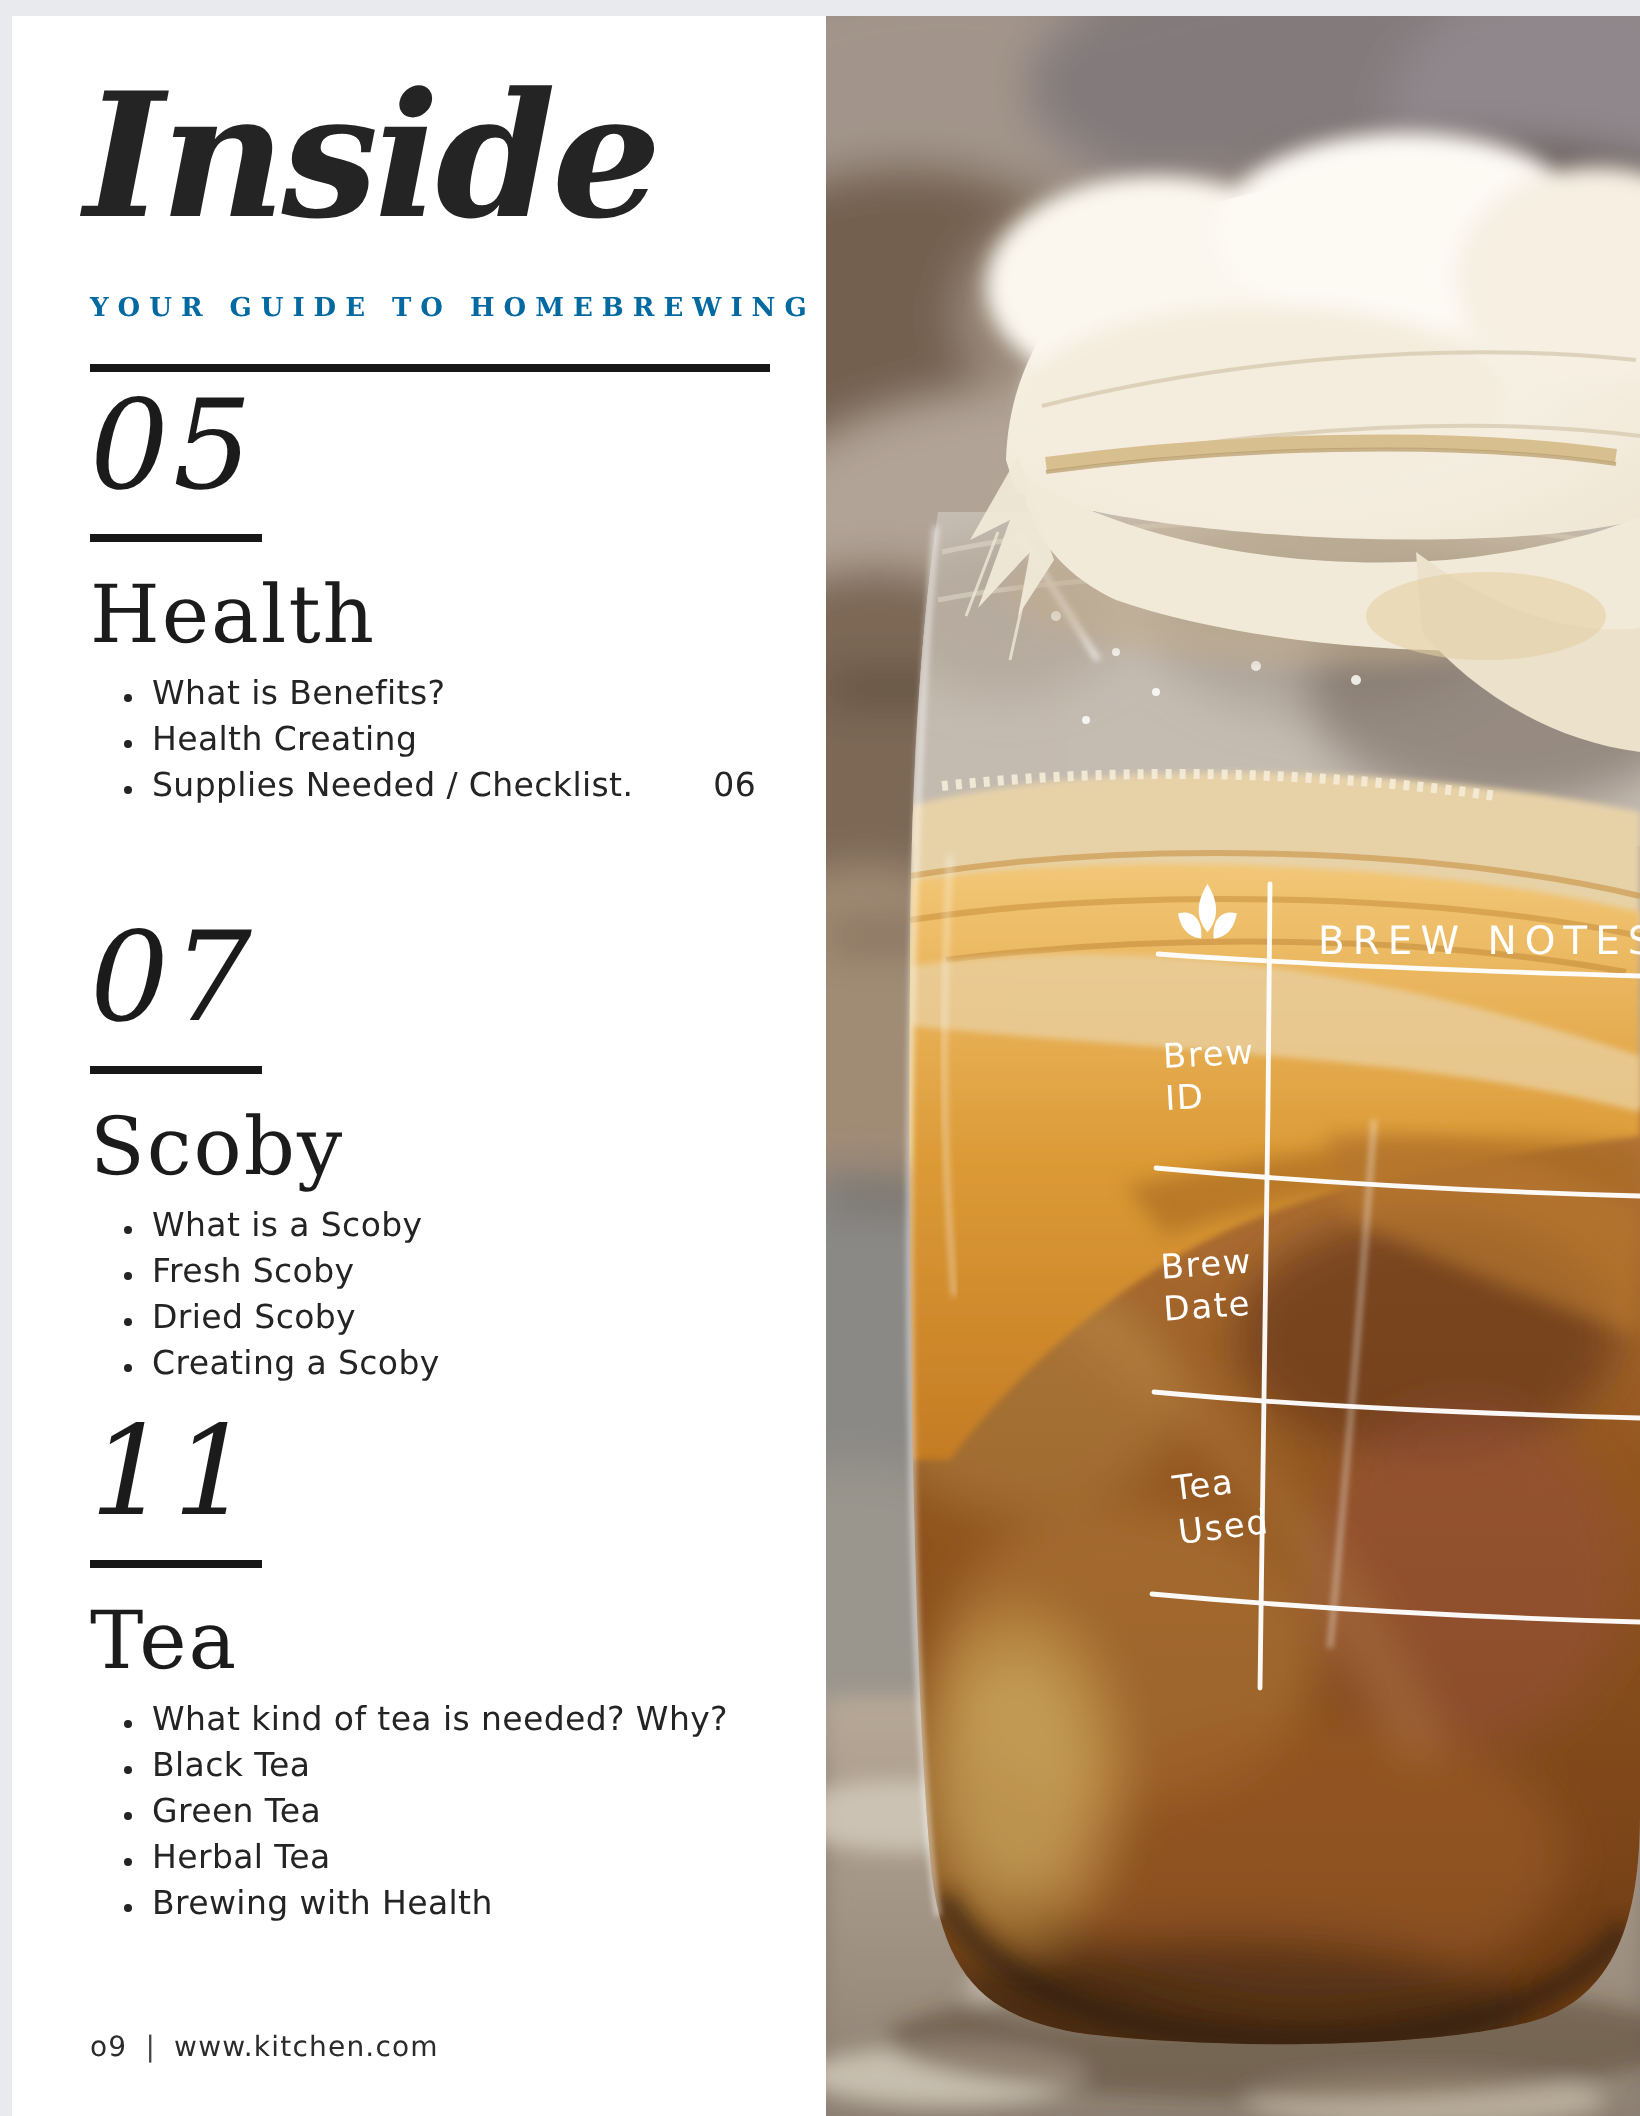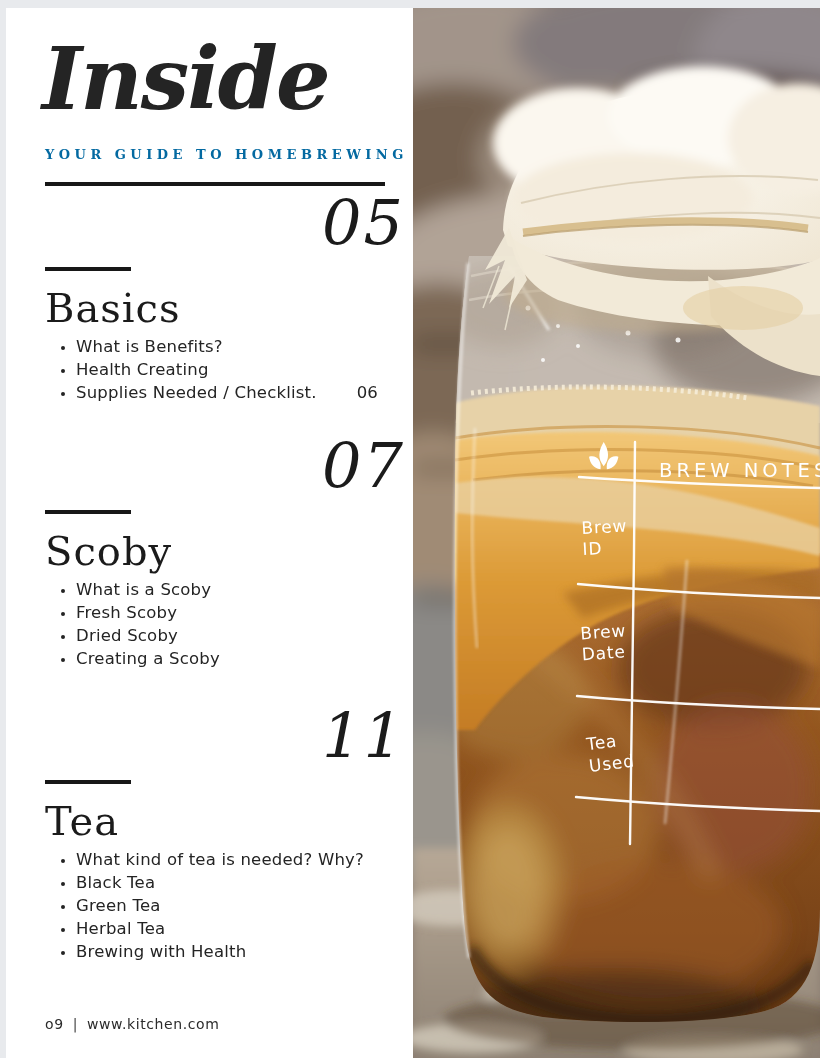--- a/index.html
+++ b/index.html
@@ -11,21 +11,21 @@
   .toc{position:absolute;left:0;top:0;width:407px;height:1050px;}
   .title{position:absolute;left:36px;top:28px;margin:0;font-family:"DejaVu Serif",serif;
          font-style:italic;font-weight:700;font-size:86px;line-height:1;color:#242424;
          letter-spacing:-2px;}
   .subtitle{position:absolute;left:39px;top:139px;font-family:"DejaVu Serif",serif;
             font-weight:700;font-size:13px;letter-spacing:4.5px;color:#0369a1;white-space:nowrap;}
   .rule{background:#171717;}
   .main-rule{position:absolute;left:39px;top:174px;width:340px;height:3.5px;}
   .sec{position:absolute;left:39px;width:360px;}
   .num{font-family:"DejaVu Serif",serif;font-style:italic;font-size:62px;line-height:62px;
-       color:#1b1b1b;letter-spacing:2px;text-align:right;}
+       color:#1b1b1b;letter-spacing:2px;}
   .num-rule{width:86px;height:3.5px;margin-top:13px;}
   .sec-title{margin:15px 0 0 0;font-family:"DejaVu Serif",serif;font-weight:400;
              font-size:40px;line-height:44px;color:#1b1b1b;letter-spacing:1px;}
   ul.items{margin:5px 0 0 0;padding:0 0 0 31px;list-style:disc;}
   ul.items li{font-size:16.5px;line-height:23px;font-weight:500;color:#242424;
               letter-spacing:.2px;}
   ul.items li::marker{font-size:13px;color:#242424;}
   .pg{margin-left:40px;margin-top:19px;}
   .pg:empty{display:none;}
   .footer{position:absolute;left:39px;top:1008px;font-size:14px;letter-spacing:.6px;
@@ -43,29 +43,29 @@
 <div class="page">
 
   <section class="toc">
     <h1 class="title">Inside</h1>
     <div class="subtitle">YOUR GUIDE TO HOMEBREWING</div>
     <div class="rule main-rule"></div>
 
     <div class="sec" style="top:184px">
       <div class="num">05</div>
       <div class="rule num-rule"></div>
-      <h2 class="sec-title">Basics</h2>
+      <h2 class="sec-title">Health</h2>
       <ul class="items">
         <li><span>What is Benefits?</span></li>
         <li><span>Health Creating</span></li>
         <li><span>Supplies Needed / Checklist.</span><span class="pg">06</span></li>
       </ul>
     </div>
 
-    <div class="sec" style="top:427px">
+    <div class="sec" style="top:450px">
       <div class="num">07</div>
       <div class="rule num-rule"></div>
       <h2 class="sec-title">Scoby</h2>
       <ul class="items">
         <li><span>What is a Scoby</span></li>
         <li><span>Fresh Scoby</span></li>
         <li><span>Dried Scoby</span></li>
         <li><span>Creating a Scoby</span></li>
       </ul>
     </div>

